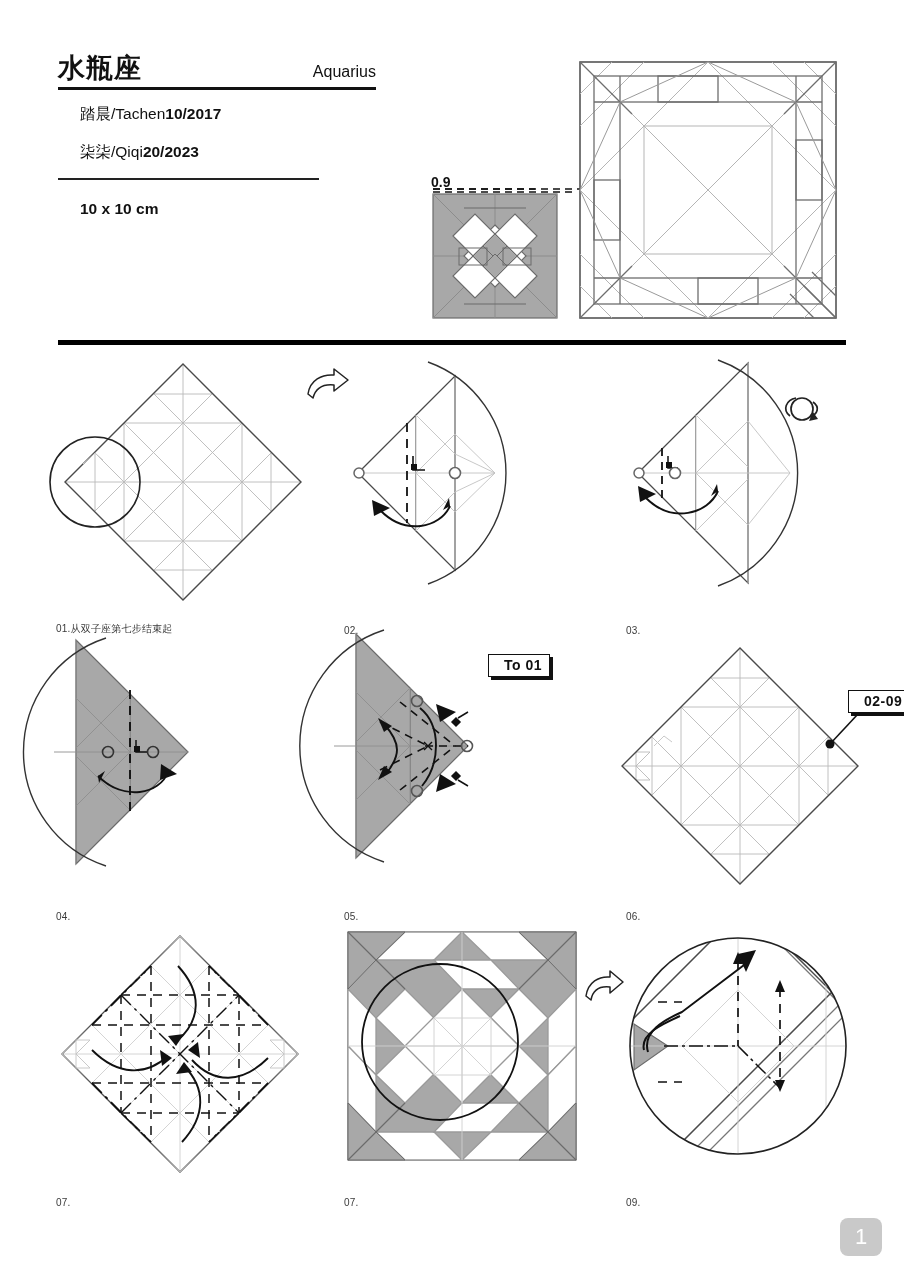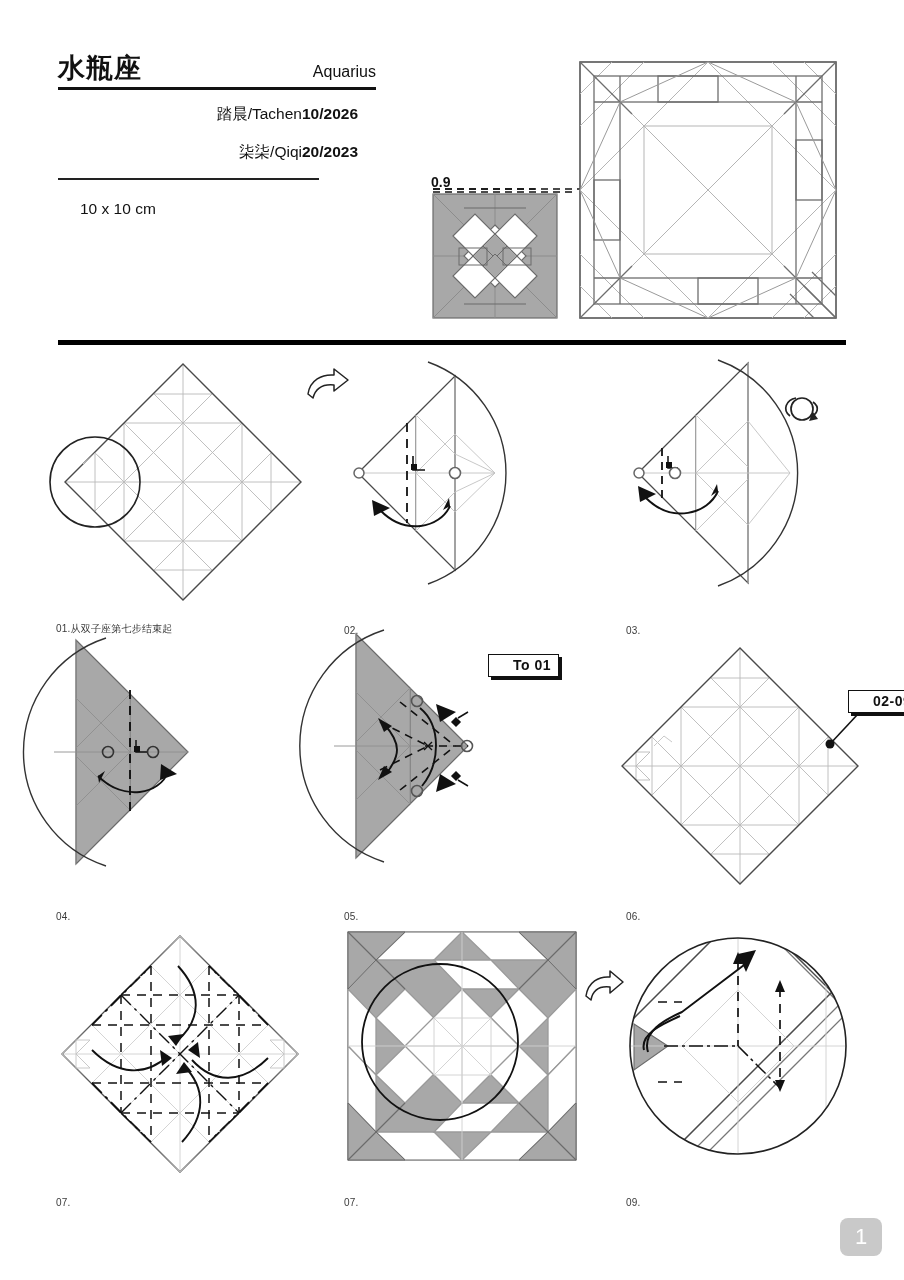--- a/index.html
+++ b/index.html
@@ -21,28 +21,28 @@
   }
   .title-cn { font-size: 27px; font-weight: 700; letter-spacing: 1px; }
   .title-en { font-size: 16px; font-weight: 400; }
   .rule-thick { height: 3px; background: #111; width: 100%; }
   .rule-thin  { height: 1.6px; background: #222; width: 82%; margin: 14px 0 0 0; }
 
   .credit-block { margin-top: 13px; }
   .credit-group { margin-bottom: 16px; }
   .credit-role { font-size: 15.5px; line-height: 1.35; }
   .credit-line {
-    display: flex; justify-content: flex-end;
+    display: flex; justify-content: flex-start;
     font-size: 15.5px; line-height: 1.4; padding-left: 22px;
   }
   .credit-name { font-weight: 400; }
   .credit-date { font-weight: 700; padding-right: 18px; }
   .paper-block { margin-top: 15px; }
   .paper-label { font-size: 15.5px; }
-  .paper-size { font-size: 15.5px; font-weight: 400; padding-left: 22px; margin-top: 20px; }
+  .paper-size { font-size: 15.5px; font-weight: 700; padding-left: 22px; margin-top: 20px; }
 
   
   .preview-area { position: absolute; left: 415px; top: 55px; width: 460px; height: 275px; }
   .dim-label { position: absolute; left: 16px; top: 119px; font-size: 14px; font-weight: 600; }
 
   
   .main-divider {
     position: absolute; left: 58px; top: 340px;
     width: 788px; height: 5px; background: #000;
   }
@@ -61,21 +61,21 @@
     white-space: nowrap;
     text-align: right;
   }
 
   
   .callout {
     position: absolute;
     background: #fff; border: 1.6px solid #111;
     box-shadow: 3px 3px 0 #111;
     font-size: 14px; font-weight: 600;
-    padding: 2px 7px 3px 24px;
+    padding: 2px 7px 3px 15px;
     white-space: nowrap; letter-spacing: 0.5px;
   }
 
   
   .page-badge {
     position: absolute; right: 22px; bottom: 24px;
     width: 42px; height: 38px; border-radius: 8px;
     background: #c9c9c9; color: #fff;
     display: flex; align-items: center; justify-content: center;
     font-size: 22px; font-weight: 400;
@@ -91,21 +91,21 @@
     <div class="title-row">
       <span class="title-cn">水瓶座</span>
       <span class="title-en">Aquarius</span>
     </div>
     <div class="rule-thick"></div>
 
     <div class="credit-block">
       <div class="credit-group">
         <div class="credit-line">
           <span class="credit-name">踏晨/Tachen</span>
-          <span class="credit-date">10/2026</span>
+          <span class="credit-date">10/2017</span>
         </div>
       </div>
       <div class="credit-group">
         <div class="credit-line">
           <span class="credit-name">柒柒/Qiqi</span>
           <span class="credit-date">20/2023</span>
         </div>
       </div>
       <div class="rule-thin"></div>
       <div class="paper-block">

